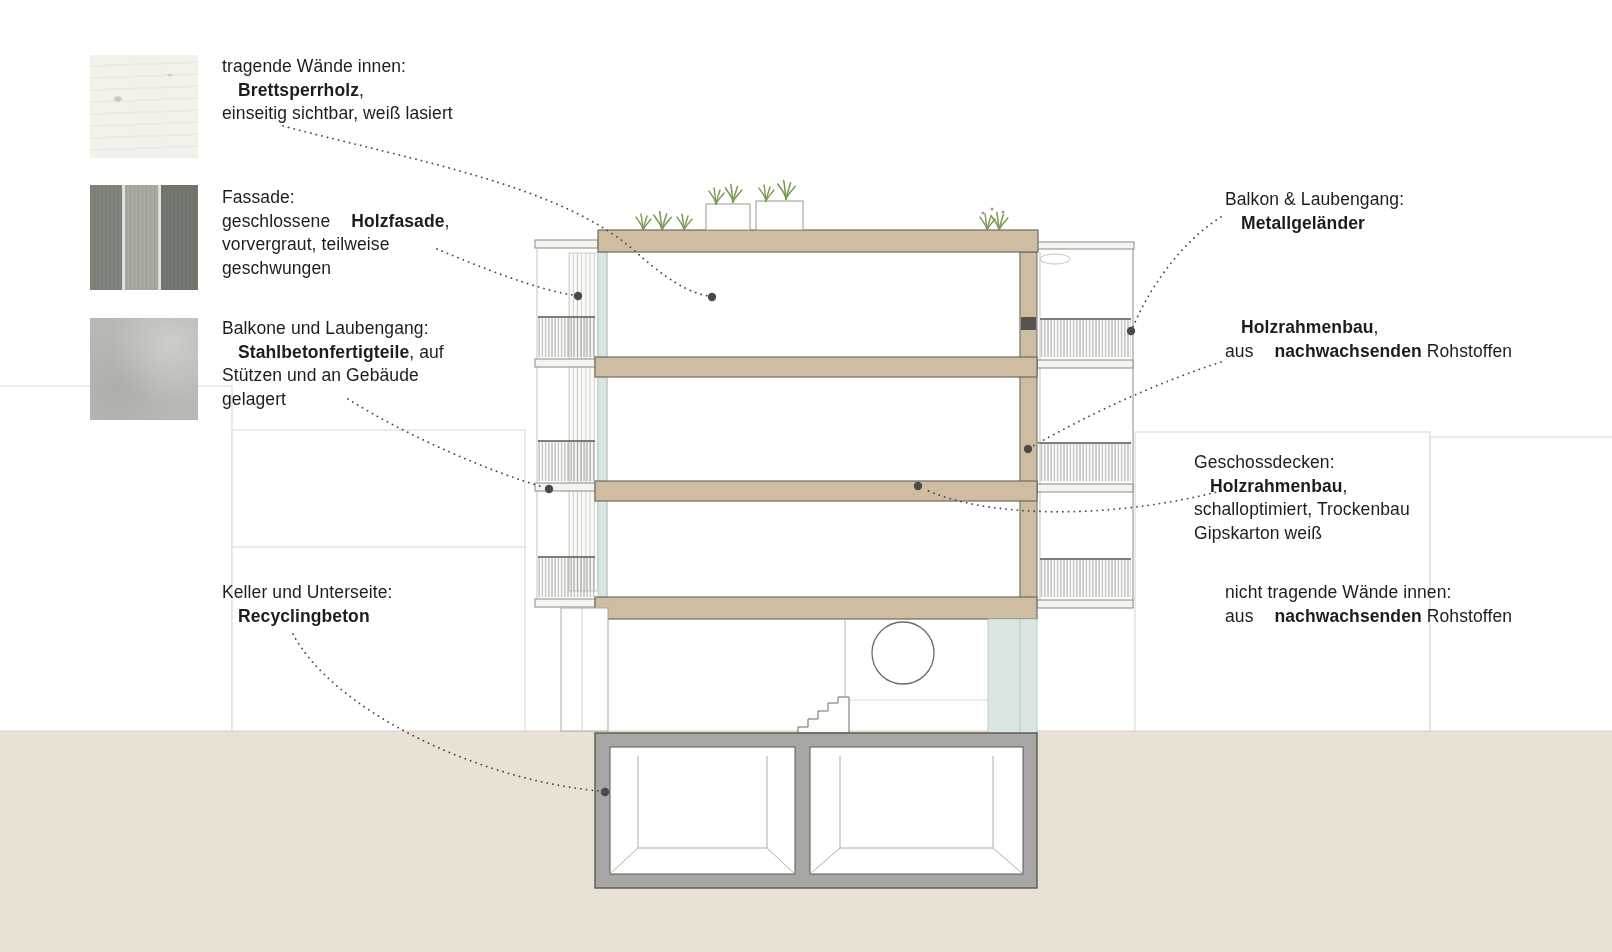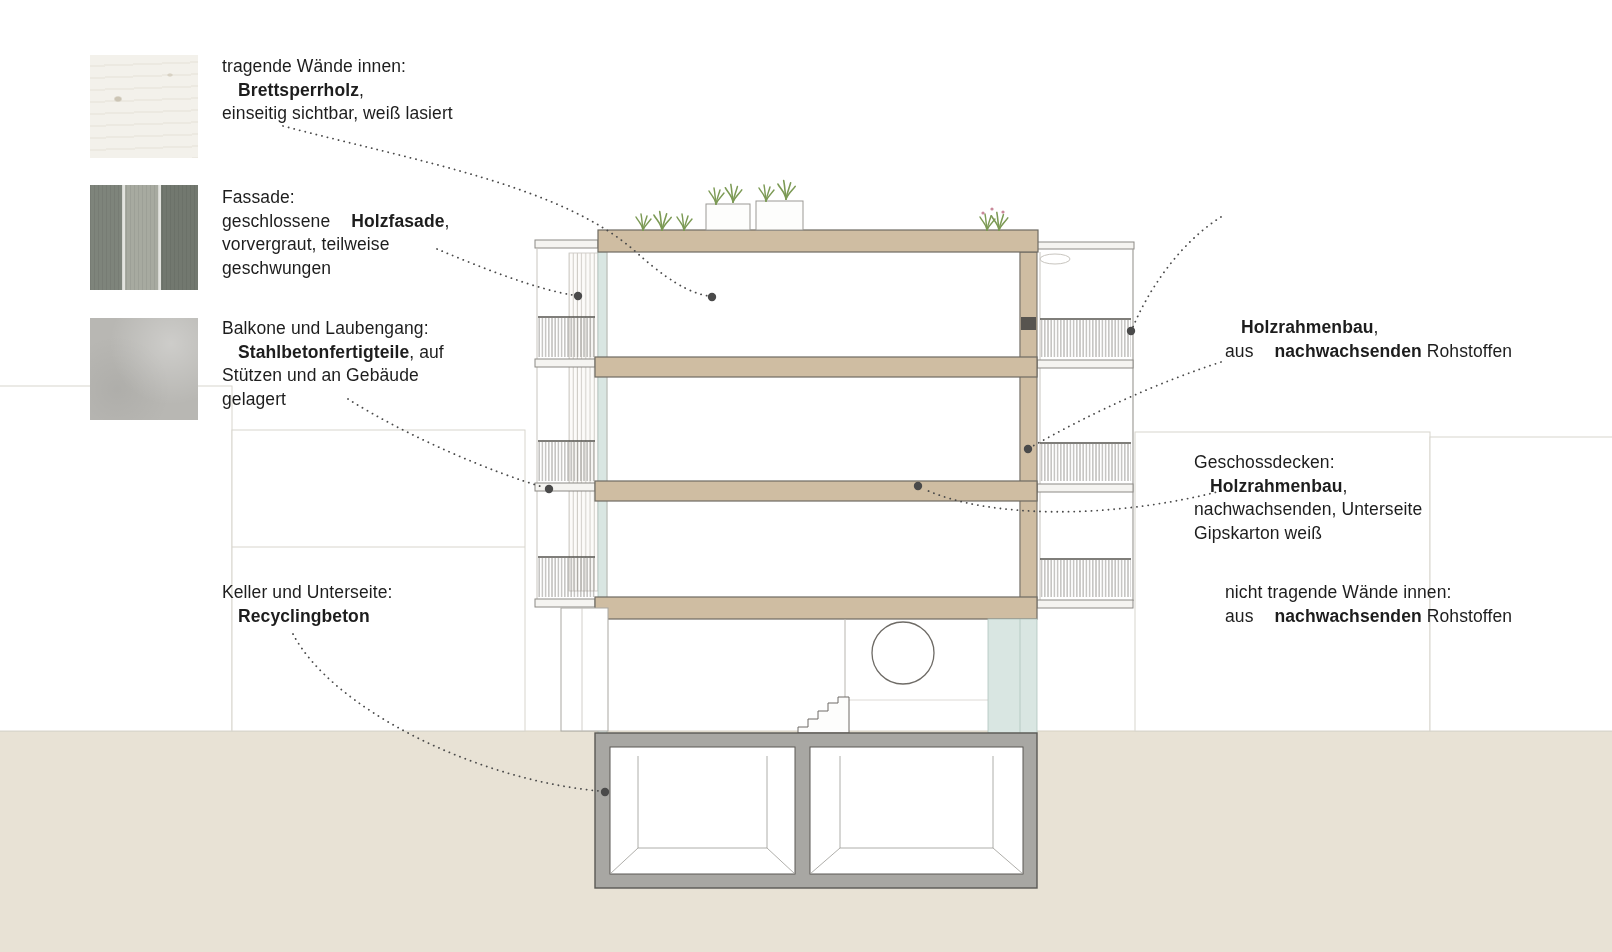--- a/index.html
+++ b/index.html
@@ -194,28 +194,32 @@
       <div class="line"><span>Fassade:</span></div>
       <div class="line"><span>geschlossene </span><span class="b">Holzfasade</span><span>,</span></div>
       <div class="line"><span>vorvergraut, teilweise</span></div>
       <div class="line"><span>geschwungen</span></div>
     </div>
   <div class="ann" style="left:222px;top:581px">
       <div class="line"><span>Keller und Unterseite:</span></div>
       <div class="line"><span class="b">Recyclingbeton</span></div>
     </div>
 
+  <div class="ann" style="left:1225px;top:188px">
+      <div class="line"><span>Balkon &amp; Laubengang:</span></div>
+      <div class="line"><span class="b">Metallgeländer</span></div>
+    </div>
   <div class="ann" style="left:1225px;top:316px">
       <div class="line"><span class="b">Holzrahmenbau</span><span>,</span></div>
       <div class="line"><span>aus </span><span class="b">nachwachsenden</span><span> Rohstoffen</span></div>
     </div>
   <div class="ann" style="left:1194px;top:451px">
       <div class="line"><span>Geschossdecken:</span></div>
       <div class="line"><span class="b">Holzrahmenbau</span><span>,</span></div>
-      <div class="line"><span>nachwachsenden, Unterseite</span></div>
+      <div class="line"><span>schalloptimiert, Trockenbau</span></div>
       <div class="line"><span>Gipskarton weiß</span></div>
     </div>
   <div class="ann" style="left:1225px;top:581px">
       <div class="line"><span>nicht tragende Wände innen:</span></div>
       <div class="line"><span>aus </span><span class="b">nachwachsenden</span><span> Rohstoffen</span></div>
     </div>
 
 </div>
 
 </body></html>

